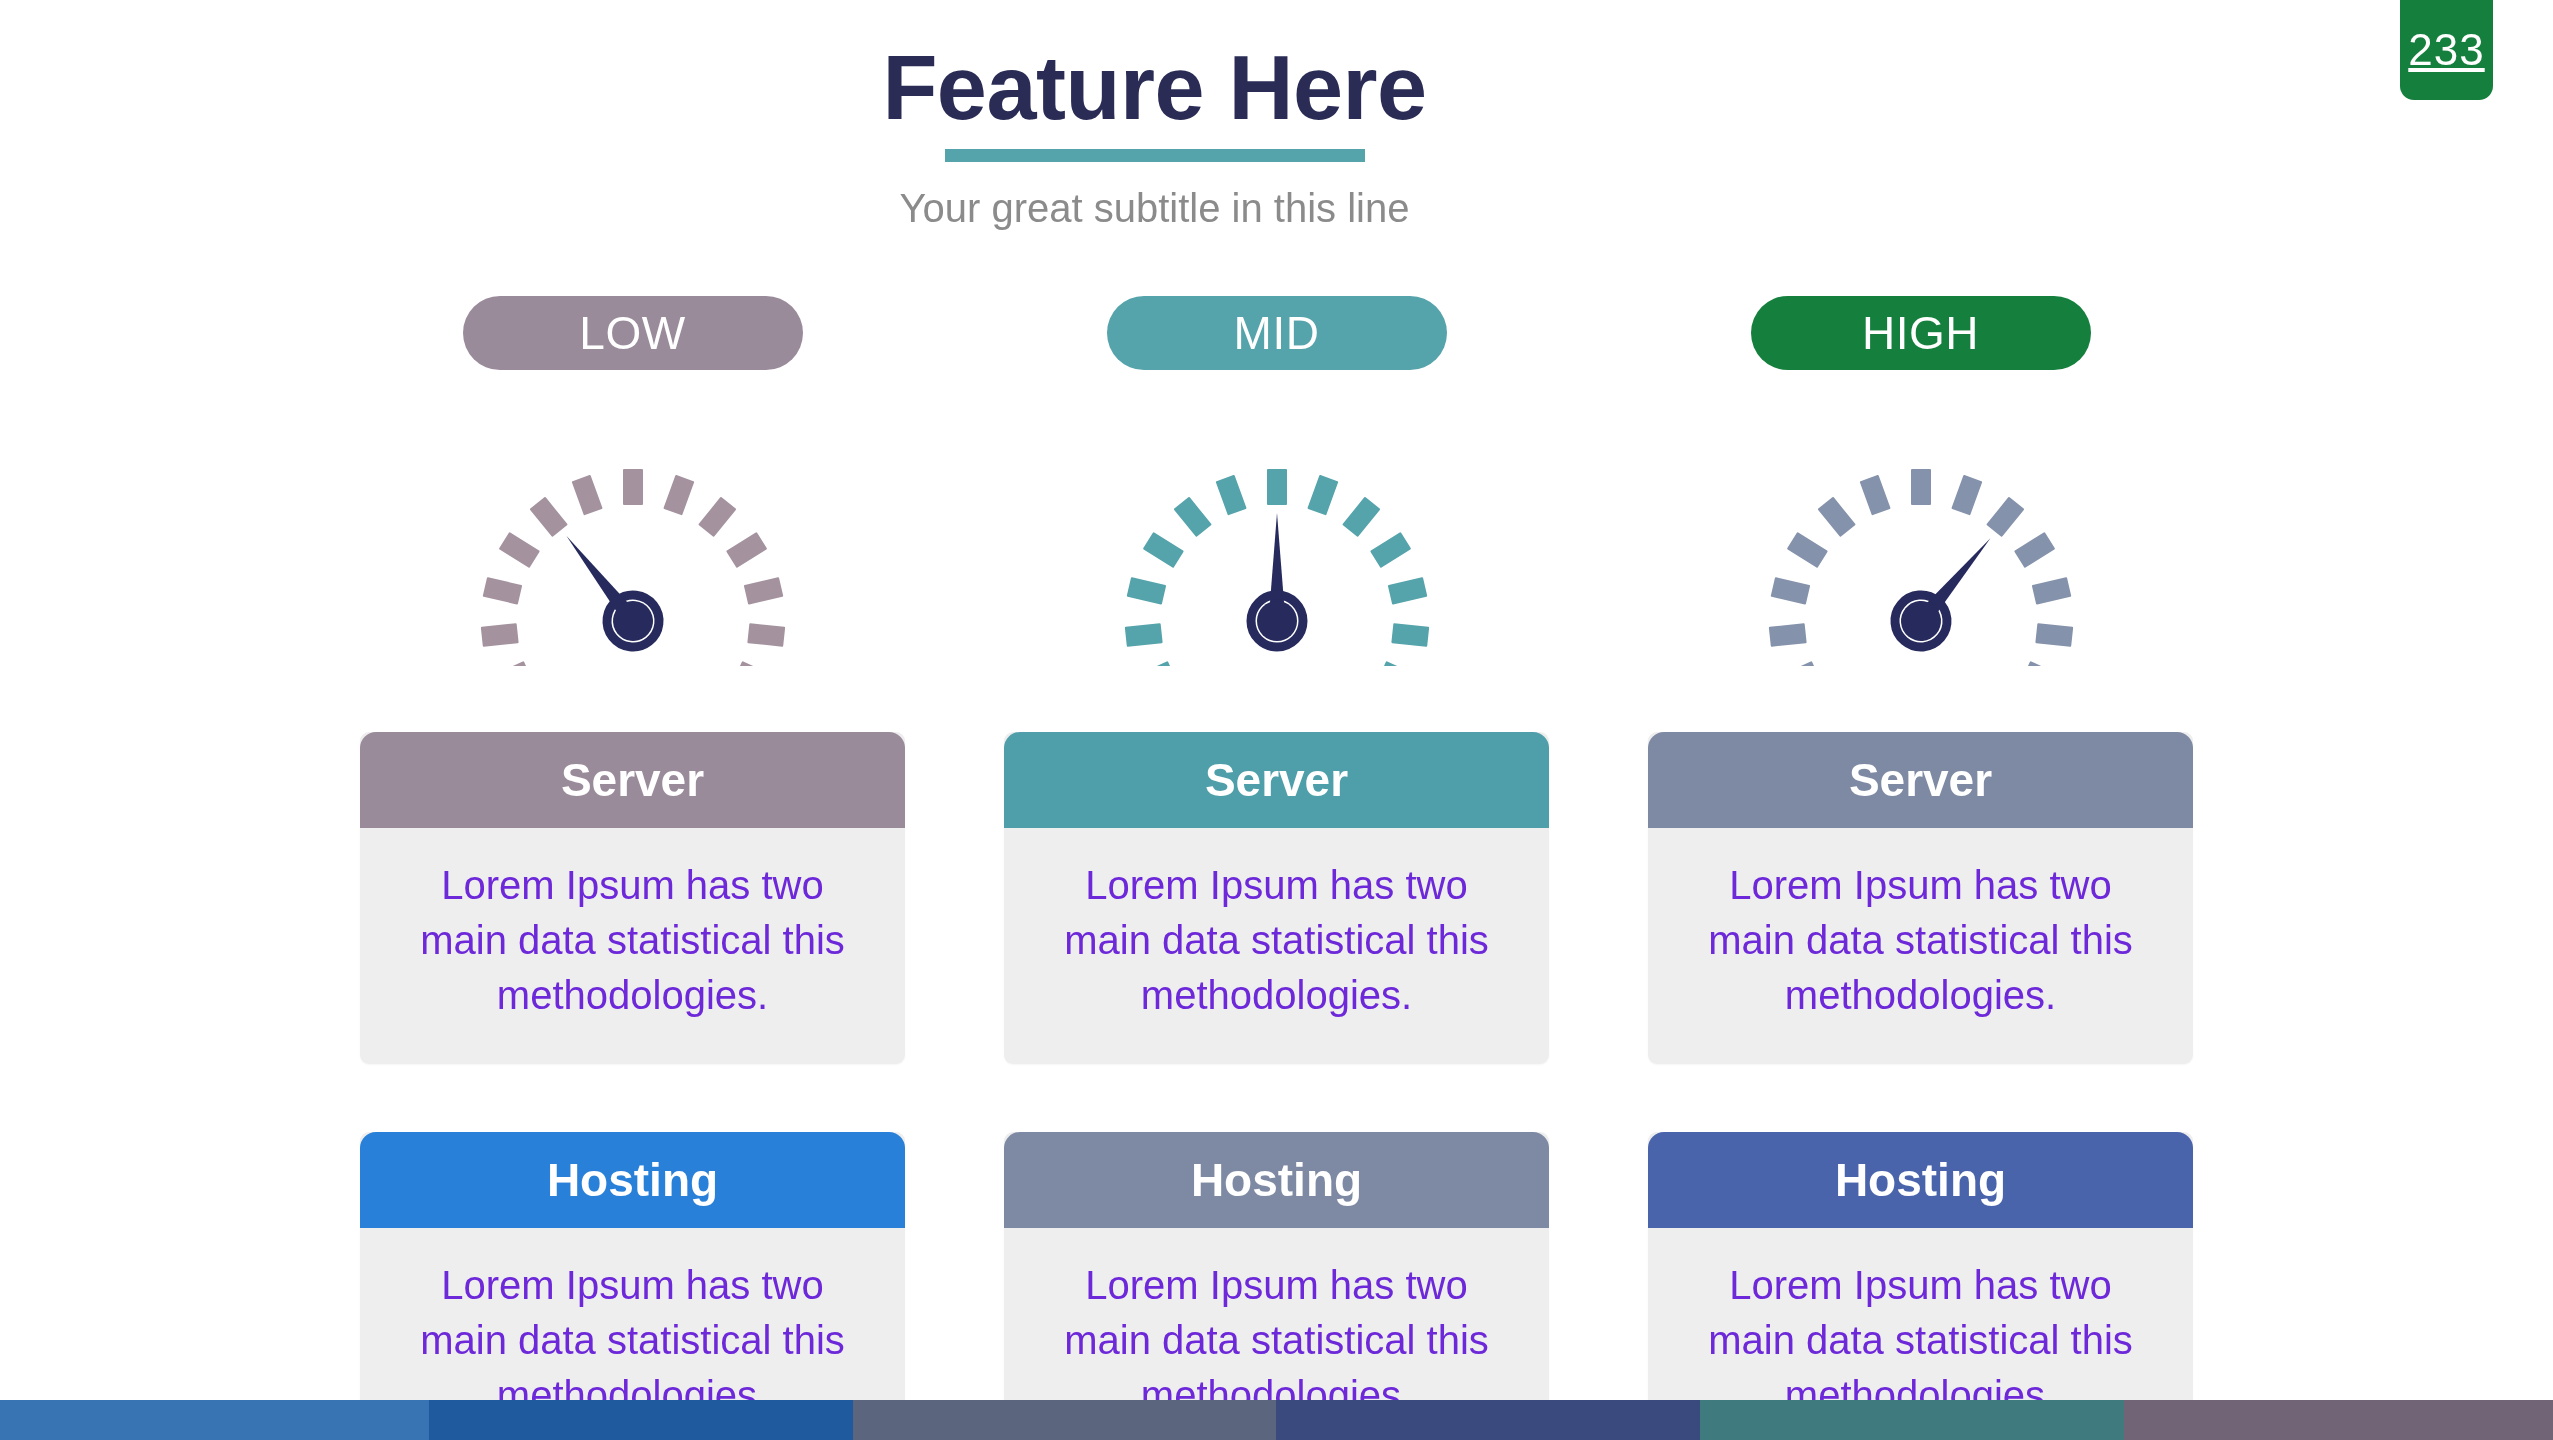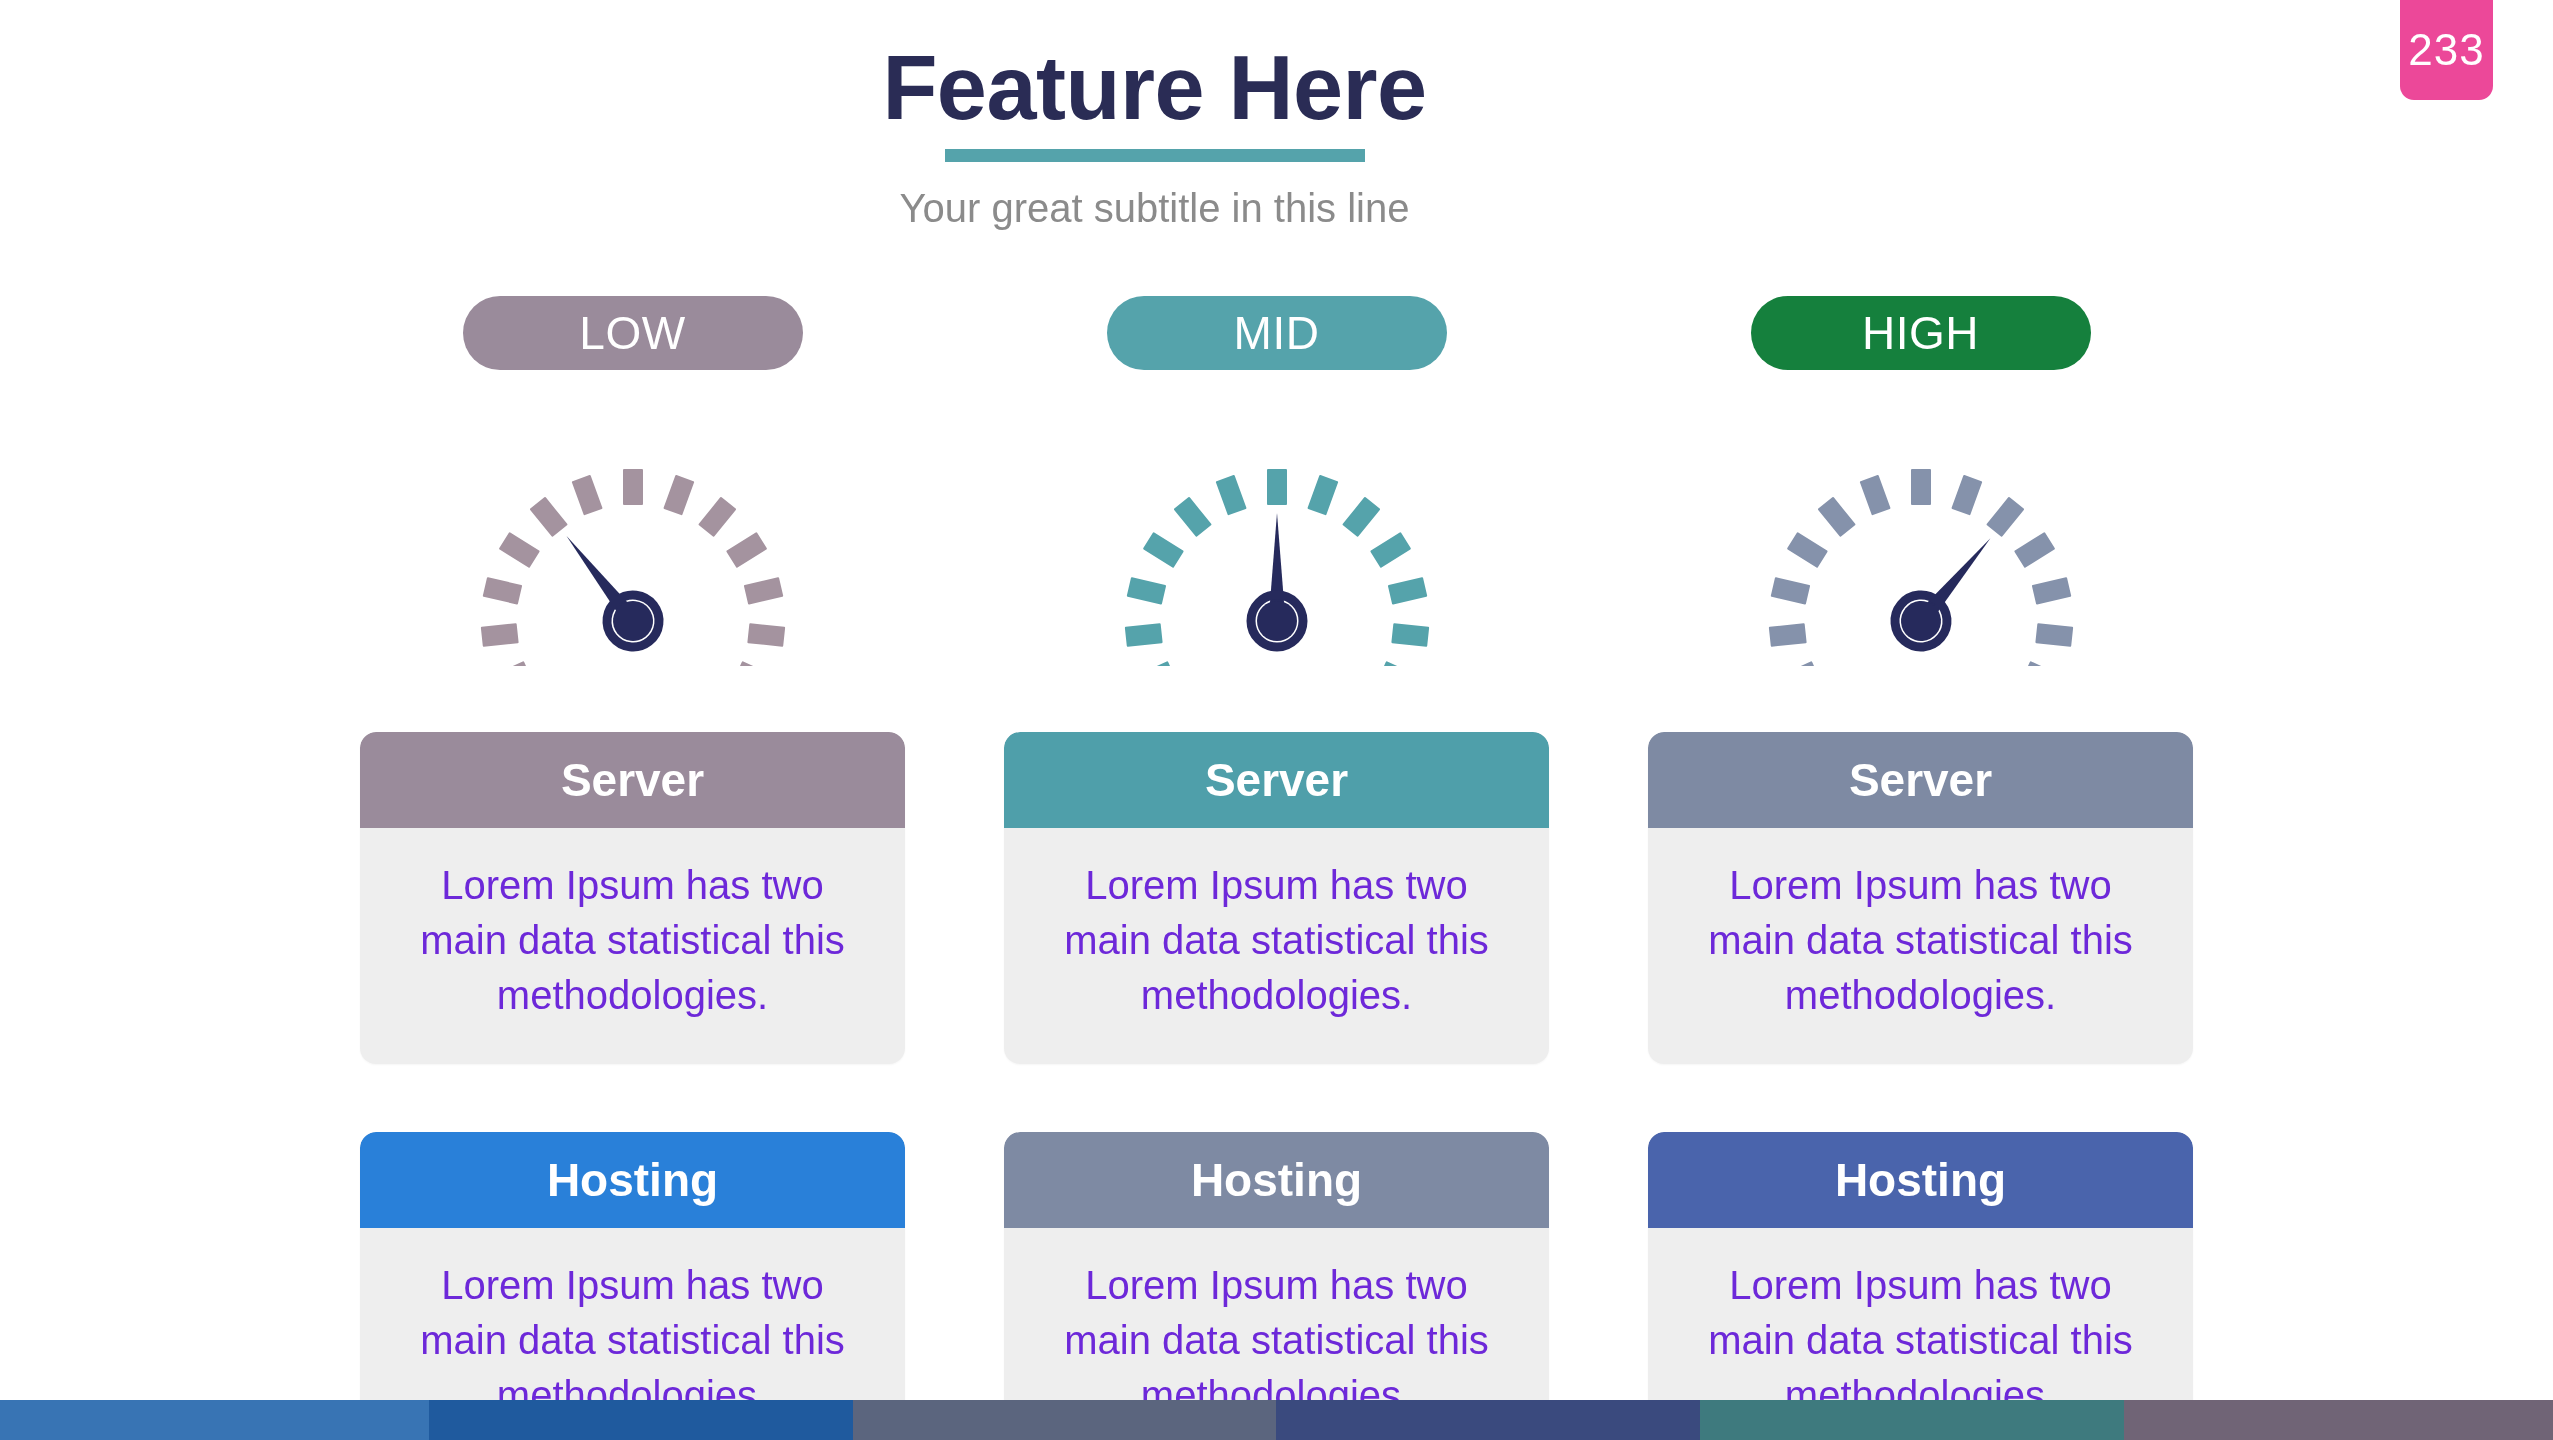--- a/index.html
+++ b/index.html
@@ -100,21 +100,21 @@
   .gauge {
     margin-top: 56px;
     width: 330px;
     height: 240px;
   }
   .gauge svg { display: block; width: 330px; height: 240px; }
 
   
   .card {
     width: 545px;
-    border-radius: 16px;
+    border-radius: 9px;
     overflow: hidden;
     background: #eeeeee;
     box-shadow: 0 1px 2px rgba(0,0,0,0.04);
   }
   .card-head {
     height: 96px;
     display: flex;
     align-items: center;
     justify-content: center;
     color: #ffffff;
@@ -142,21 +142,21 @@
     height: 40px;
     display: flex;
   }
   .color-strip > div { height: 100%; }
 </style>
 </head>
 <body>
 
 <div class="slide">
 
-  <div class="page-badge" style="background: #ec4899;">
+  <div class="page-badge" style="background: #15803d; text-decoration: underline;">
     <span>233</span>
   </div>
 
   <div class="header">
     <div class="title">Feature Here</div>
     <div class="title-rule" style="background: rgb(85, 163, 171);"></div>
     <div class="subtitle">Your great subtitle in this line</div>
   </div>
 
   <div class="columns">

